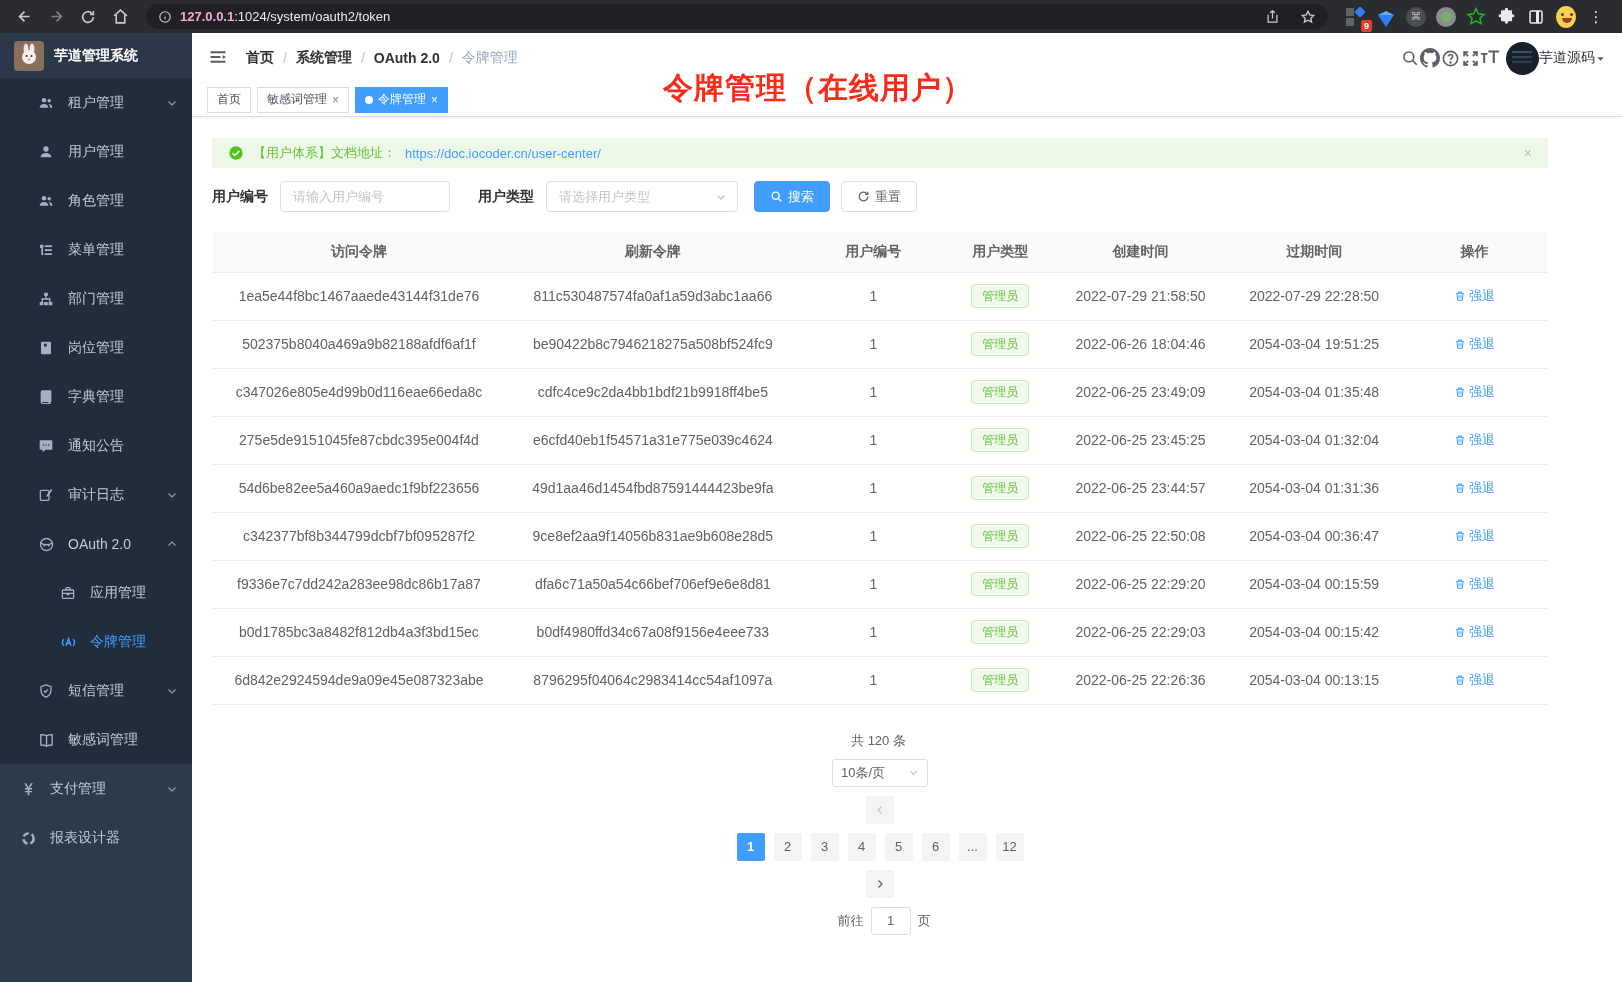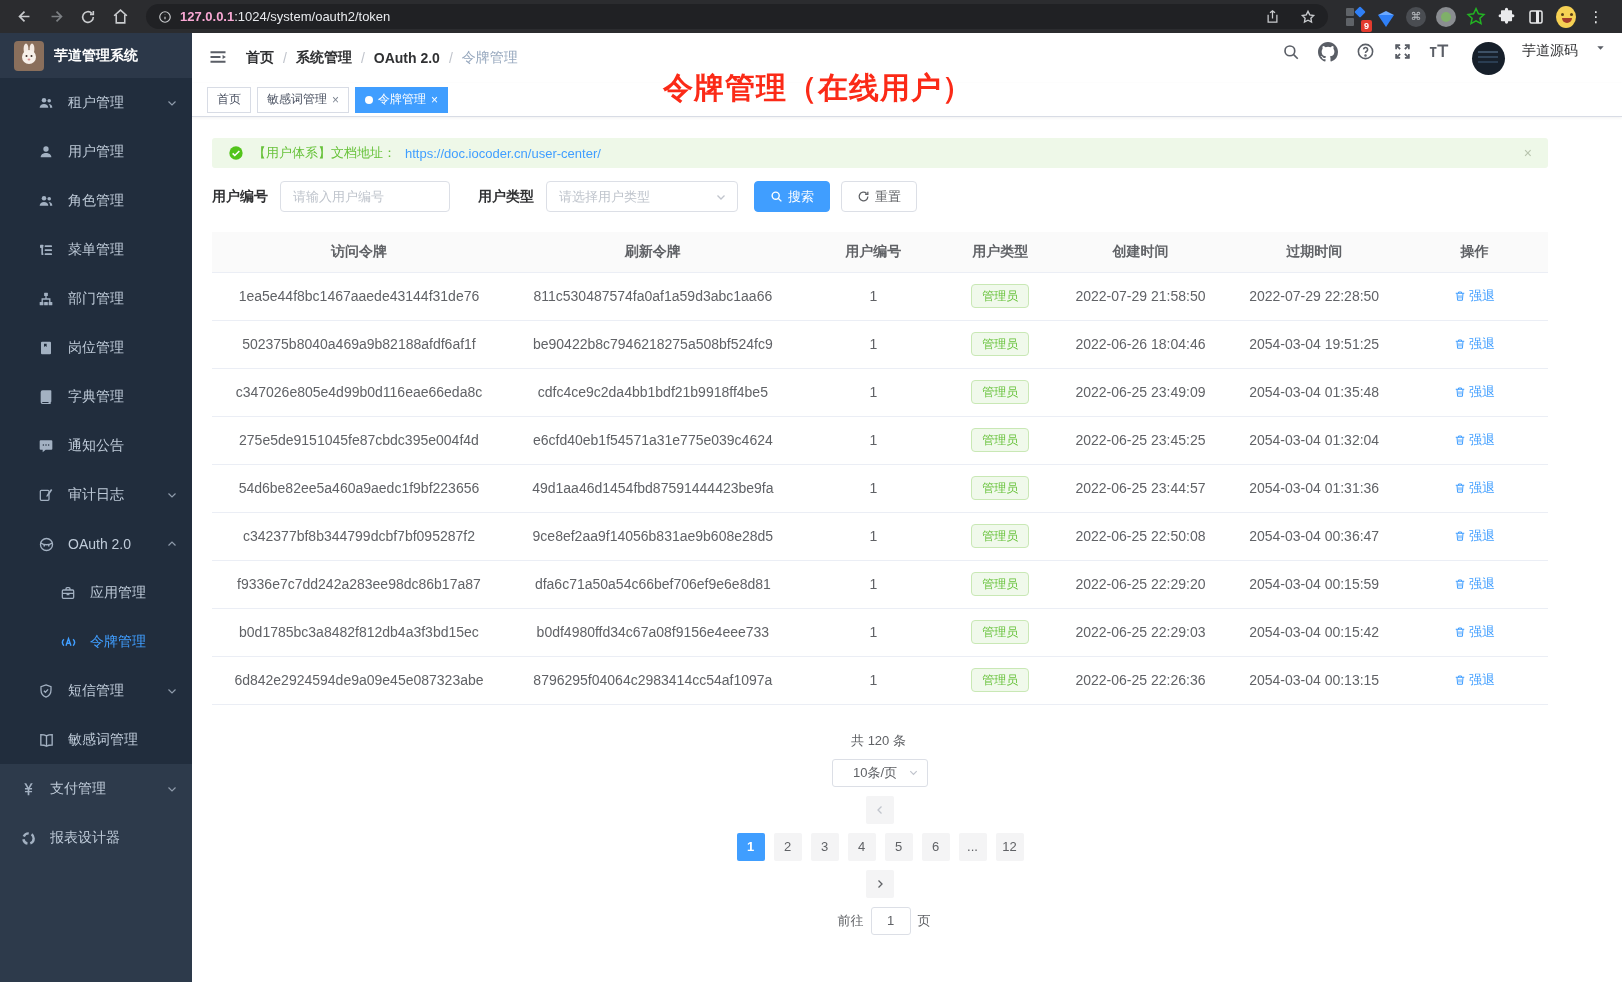--- a/index.html
+++ b/index.html
@@ -51,21 +51,21 @@
   .menu-item.active .mi-icon { color:#409eff; }
 
   
   .main { flex:1 1 auto; display:flex; flex-direction:column; min-width:0; background:#fff; }
   .navbar { height:50px; display:flex; align-items:center; padding:0 16px; flex:0 0 auto; }
   .hamburger { width:22px; height:22px; color:#5a5e66; margin-right:16px; }
   .breadcrumb { display:flex; align-items:center; gap:9px; font-size:14px; }
   .crumb { color:#303133; font-weight:600; }
   .crumb.last { color:#97a8be; font-weight:400; }
   .crumb-sep { color:#c0c4cc; font-weight:400; }
-  .nav-right { margin-left:auto; display:flex; gap:17px; }
+  .nav-right { margin-left:auto; display:flex; align-items:center; }
   .nav-tool { width:20px; height:20px; color:#5a5e66; display:flex; align-items:center; justify-content:center; }
   .avatar { width:33px; height:33px; border-radius:50%; background:#17202b; position:relative; overflow:hidden; margin-left:6px; }
   .avatar:before { content:""; position:absolute; left:6px; top:9px; width:20px; height:2px; background:#3d5166; box-shadow:0 5px 0 #31455a, 0 10px 0 #2a3d52; }
   .user-name { font-size:14px; color:#303133; }
   .caret { color:#5a5e66; }
 
   .tags-bar { height:34px; border-bottom:1px solid #d8dce5; box-shadow:0 1px 3px rgba(0,0,0,.06); display:flex; align-items:center; padding:0 15px; gap:6px; flex:0 0 auto; }
   .tag { display:inline-flex; align-items:center; gap:5px; height:26px; padding:0 9px; border:1px solid #d8dce5; background:#fff; color:#495060; font-size:12px; cursor:pointer; }
   .tag .tag-close { font-size:12px; color:#7d8592; line-height:1; }
   .tag.active { background:#409eff; border-color:#409eff; color:#fff; }
@@ -96,21 +96,21 @@
 
   table.data { margin-top:20px; width:100%; border-collapse:collapse; table-layout:fixed; }
   table.data th { height:40px; background:#fafafa; font-size:14px; color:#606266; font-weight:700; text-align:center; border-bottom:1px solid #ebeef5; padding:0 4px; }
   table.data td { height:48px; font-size:14px; color:#606266; text-align:center; border-bottom:1px solid #ebeef5; padding:0 4px; white-space:nowrap; overflow:hidden; }
   .tag-success { display:inline-block; padding:3px 10px; font-size:12px; color:#67c23a; background:#f0f9eb; border:1px solid #c9e8b5; border-radius:4px; line-height:16px; }
   .action-link { color:#409eff; font-size:13px; text-decoration:none; display:inline-flex; align-items:center; gap:3px; cursor:pointer; }
   .action-link svg { width:12px; height:12px; }
 
   .pagination { margin-top:27px; display:flex; align-items:center; justify-content:flex-end; gap:9px; font-size:13px; color:#606266; padding-bottom:20px;flex-direction:column; }
   .pg-total { margin-right:3px; }
-  .pg-size { width:96px; height:28px; border:1px solid #dcdfe6; border-radius:3px; display:flex; align-items:center; justify-content:space-between; padding:0 8px 0 20px; color:#606266; cursor:pointer; }
+  .pg-size { width:96px; height:28px; border:1px solid #dcdfe6; border-radius:3px; display:flex; align-items:center; justify-content:space-between; padding:0 8px 0 8px; color:#606266; cursor:pointer; }
   .pg-size .sel-chevron { width:11px; height:11px; color:#c0c4cc; }
   .pg-btn { min-width:28px; height:28px; padding:0 4px; background:#f4f4f5; border-radius:2px; display:inline-flex; align-items:center; justify-content:center; color:#606266; font-size:13px; cursor:pointer; }
   .pg-btn.active { background:#409eff; color:#fff; font-weight:700; }
   .pg-btn.disabled { color:#c0c4cc; }
   .pg-goto { display:flex; align-items:center; gap:7px; margin-left:8px; }
   .pg-input { width:40px; height:28px; border:1px solid #dcdfe6; border-radius:3px; text-align:center; font-size:13px; color:#606266; outline:none; font-family:inherit; }
 </style>
 </head>
 <body>
 

